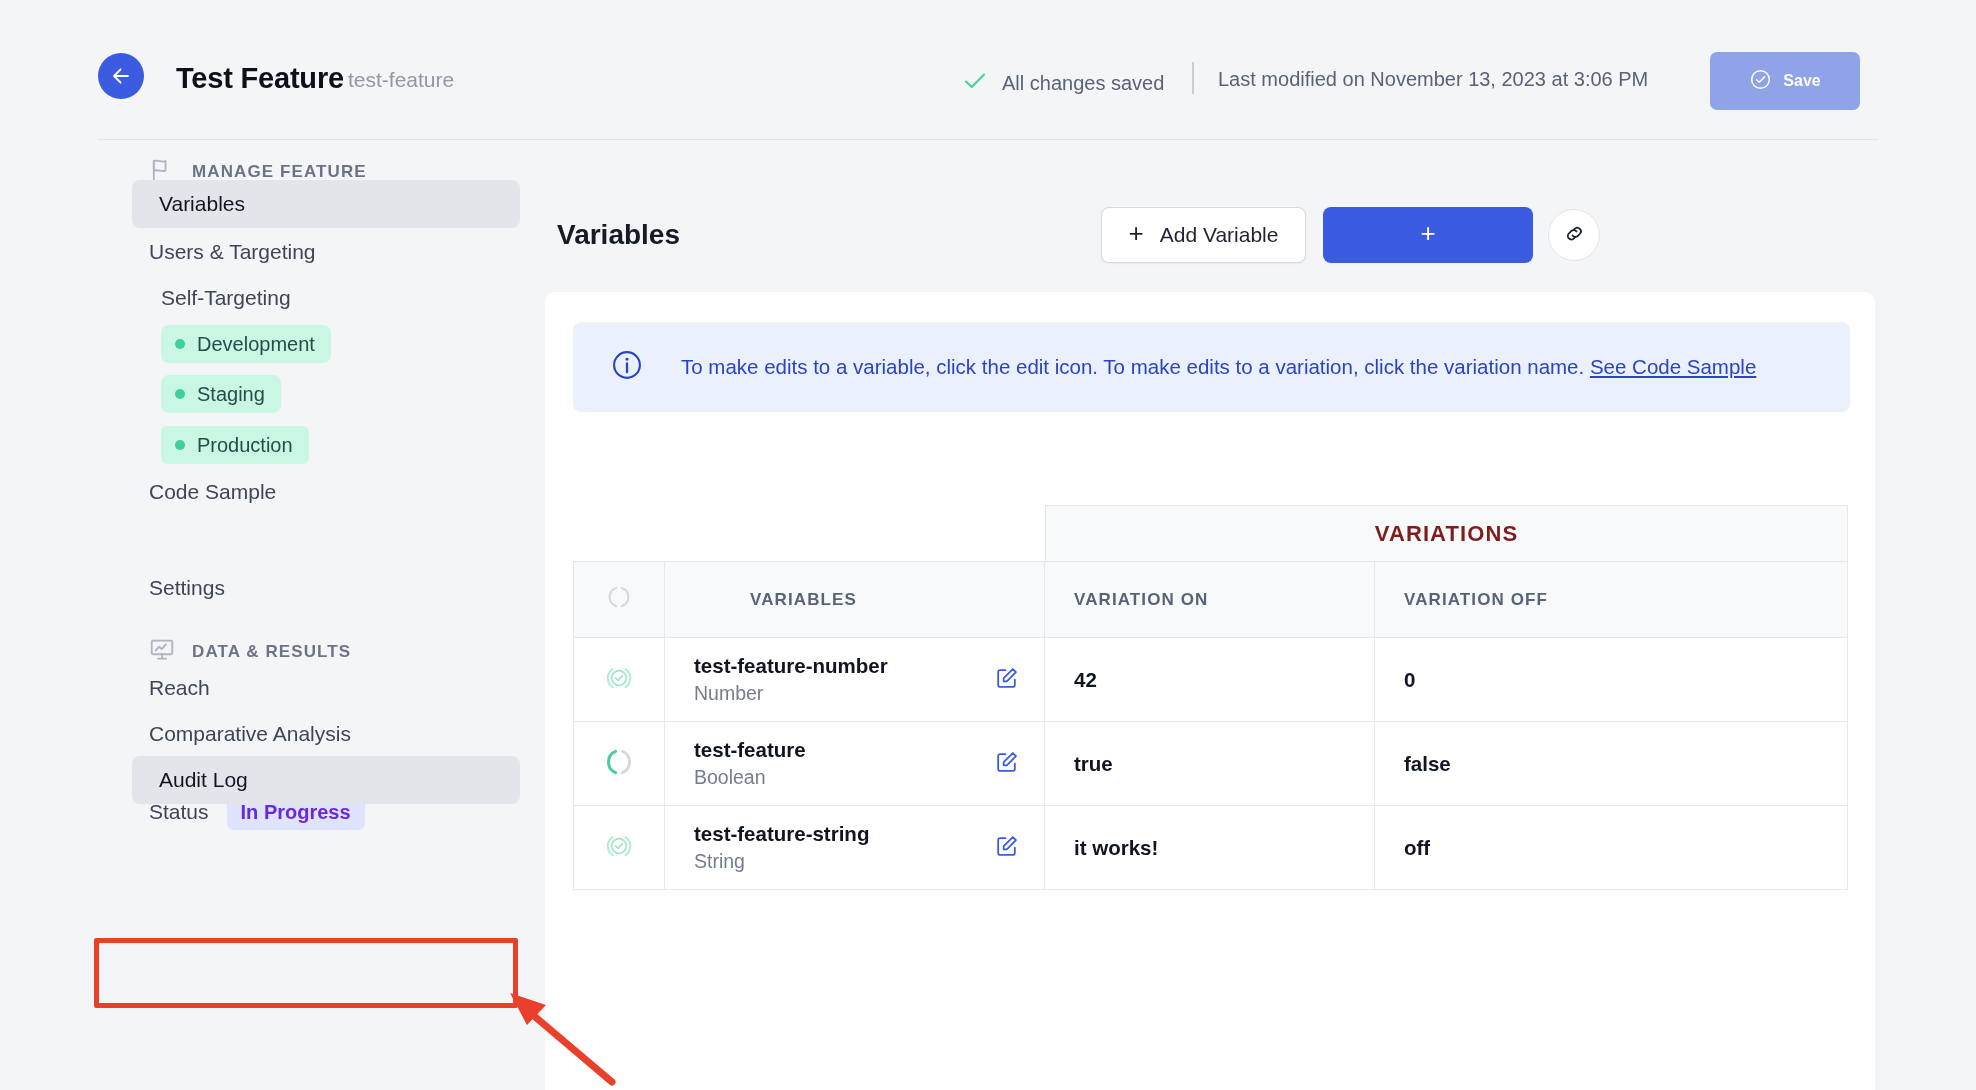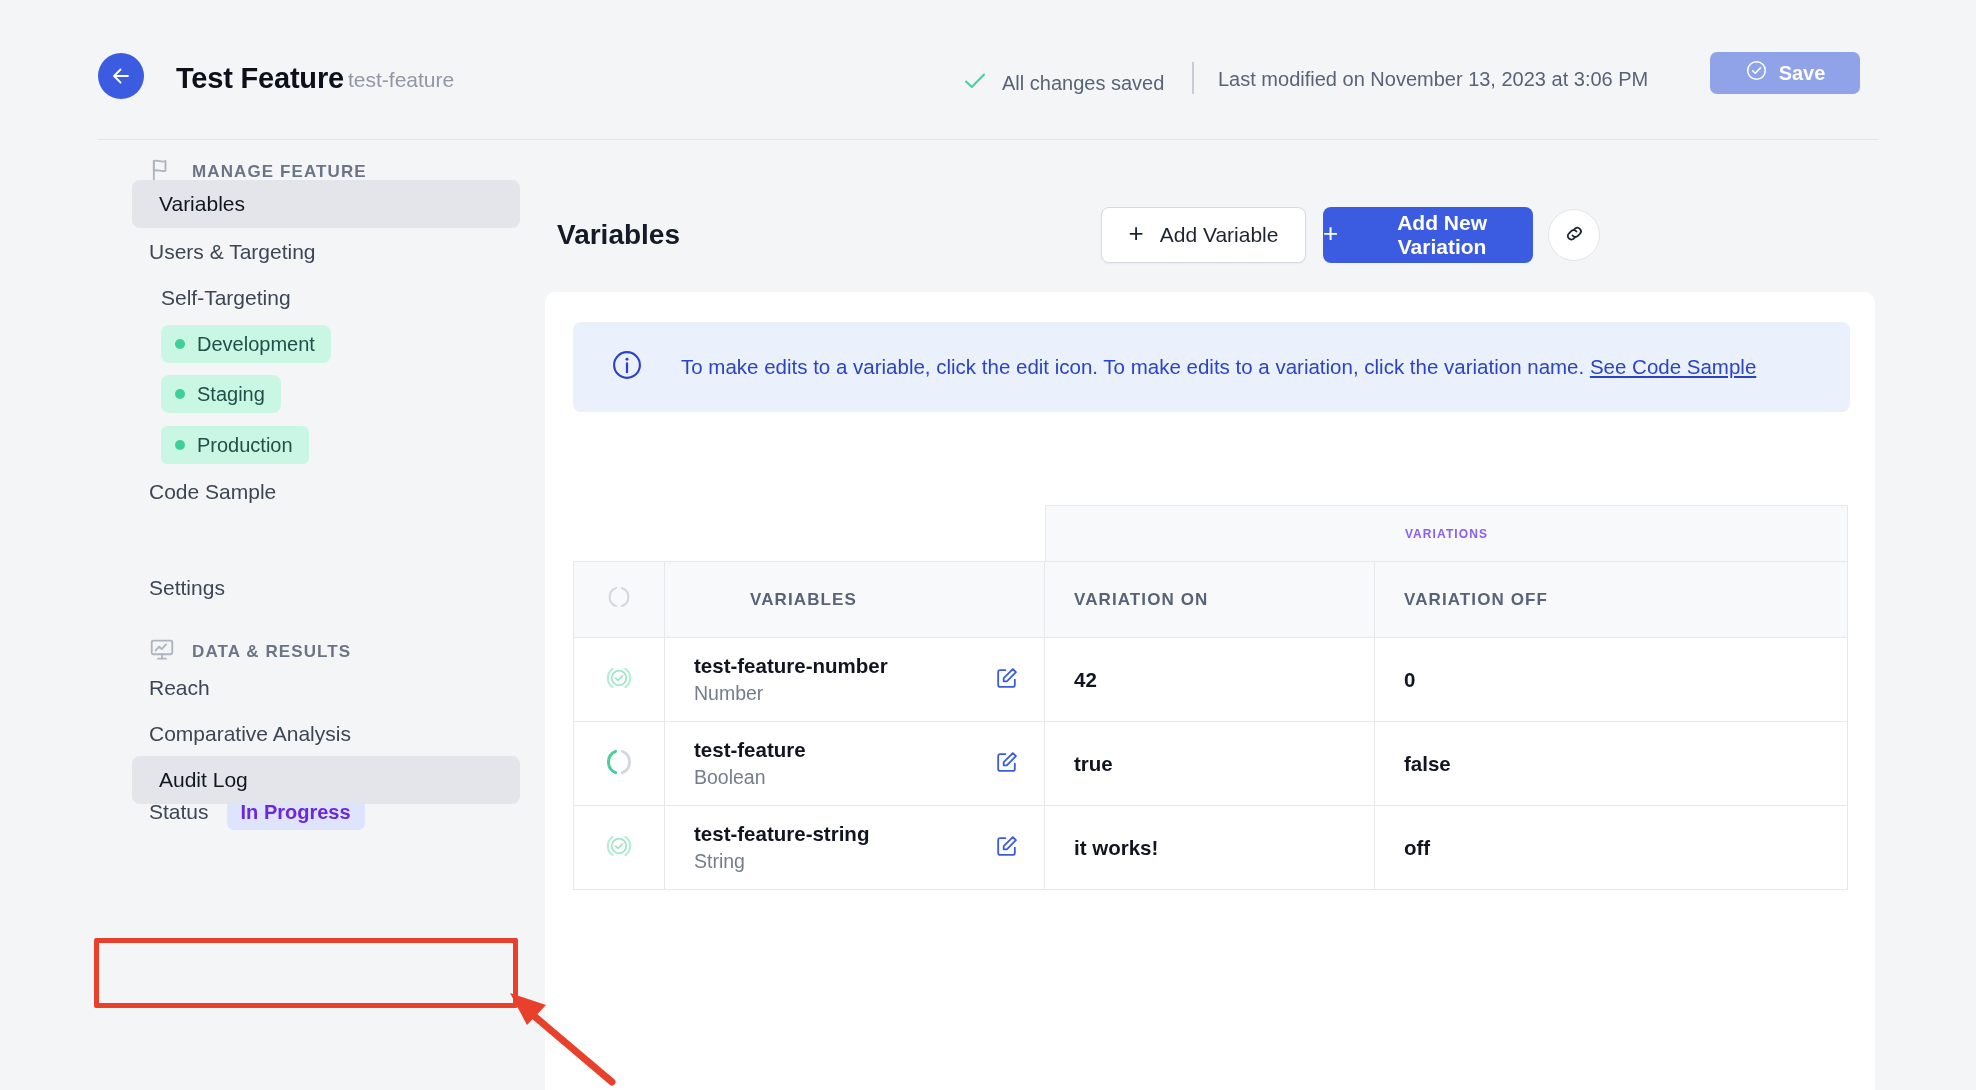--- a/index.html
+++ b/index.html
@@ -89,26 +89,26 @@
     position: absolute;
     left: 1218px; top: 68px;
     font-size: 20px;
     color: #596377;
     white-space: nowrap;
   }
 
   .save-btn {
     position: absolute;
     left: 1710px; top: 52px;
-    width: 150px; height: 42px;
+    width: 150px; height: 58px;
     border-radius: 7px;
     background: #90a3e8;
     border: none;
     color: #ffffff;
-    font-size: 20px;
+    font-size: 16px;
     font-weight: 700;
     font-family: "Liberation Sans", sans-serif;
     display: flex; align-items: center; justify-content: center;
     gap: 11px;
     cursor: default;
   }
 
   
   .sidebar {
     position: absolute;
@@ -325,24 +325,24 @@
   .vt-row { display: flex; }
 
   .vt-groupbar { display: flex; height: 56px; }
   .vt-group-spacer { width: 472px; flex: 0 0 472px; }
   .vt-group-cell {
     flex: 1 1 auto;
     background: #f8f9fb;
     border: 1px solid #e6e8ec;
     border-bottom: none;
     display: flex; align-items: center; justify-content: center;
-    font-size: 12px;
+    font-size: 22px;
     font-weight: 700;
     letter-spacing: 1.1px;
-    color: #8b5cf6;
+    color: #7f1d1d;
   }
 
   .vt-head { display: flex; height: 77px; }
   .vt-head .cell {
     background: #f8f9fb;
     border: 1px solid #e6e8ec;
     display: flex; align-items: center;
     font-size: 17px;
     font-weight: 700;
     letter-spacing: 1.1px;
@@ -527,21 +527,20 @@
     <div class="main-head">
       <div class="main-title">Variables</div>
 
       <button class="btn-addvar">
         <span class="plus">+</span>
         <span>Add Variable</span>
       </button>
 
       <button class="btn-addvariation">
         <span class="plus">+</span>
-        <span>Add New Variation</span>
       </button>
 
       <button class="btn-link">
         <span>
           <svg width="25" height="25" viewBox="0 0 24 24" fill="none">
             <path d="M10.1 13.9a3.4 3.4 0 005.1.35l2.1-2.1a3.4 3.4 0 00-4.8-4.8l-1.2 1.2" stroke="#1d2430" stroke-width="1.7" stroke-linecap="round" stroke-linejoin="round"></path>
             <path d="M13.9 10.1a3.4 3.4 0 00-5.1-.35l-2.1 2.1a3.4 3.4 0 104.8 4.8l1.2-1.2" stroke="#1d2430" stroke-width="1.7" stroke-linecap="round" stroke-linejoin="round"></path>
           </svg>
         </span>
       </button>

